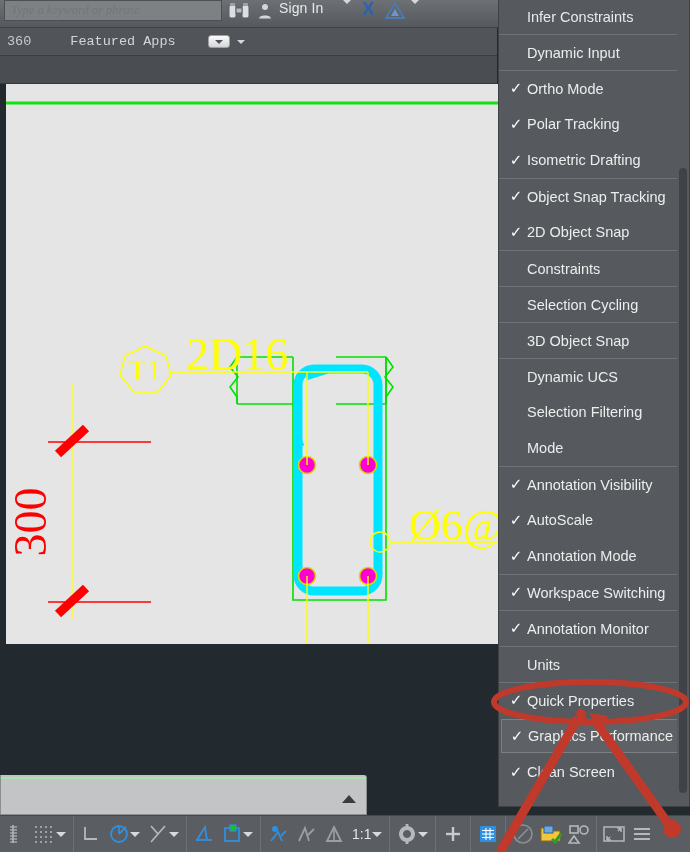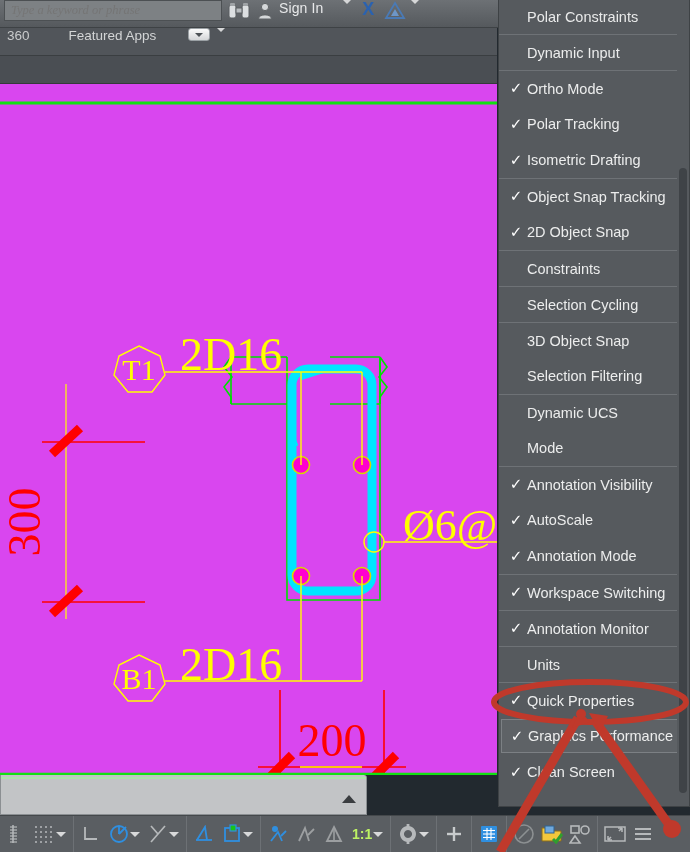--- a/index.html
+++ b/index.html
@@ -70,21 +70,21 @@
   }
   #btn-close-glyph{
     font-family:"Liberation Sans",sans-serif; font-weight:bold; font-size:21px;
     color:#3c4043; line-height:1;
   }
 
   
   #row360{
     position:absolute; left:0; top:28px; width:497px; height:28px;
     background:#51555a; border-bottom:1px solid #3a3e41;
-    display:flex; align-items:flex-start;
+    display:flex; align-items:center;font-family:Liberation Mono, monospace;
   }
   #lbl-360{ margin-left:7px; font-size:13.5px; color:#c9cbcc; }
   #lbl-featured{ margin-left:26px; font-size:13.5px; color:#d3d5d6;padding-left:13px; }
   #featured-chip{
     margin-left:32px; width:22px;height:13px;border-radius:3px;
     background:linear-gradient(#fbfbfb,#d4d6d8); border:1px solid #9aa0a4;
     display:flex;align-items:center;justify-content:center;
   }
   #featured-chip i{
     width:0;height:0;border-left:4px solid transparent;border-right:4px solid transparent;
@@ -92,22 +92,22 @@
   }
   #featured-caret{ margin-left:7px; }
 
   #ribbon-strip{
     position:absolute; left:0; top:56px; width:497px; height:28px;
     background:#4a4e53; border-bottom:1px solid #36393c;
   }
 
   
   #canvas{
-    position:absolute; left:0; top:84px; width:497px; height:691px;
-    background:#d946ef; overflow:hidden;
+    position:absolute; left:6px; top:84px; width:497px; height:560px;
+    background:#e5e5e5; overflow:hidden;
   }
   #canvas svg{ display:block; }
 
   
   #cmdbar{
     position:absolute; left:0; top:775px; width:367px; height:40px;
     background:#c2c4c6; border:1px solid #8b8f92; border-top:none;
     border-top-right-radius:3px;
   }
   #cmdbar-topline{
@@ -131,23 +131,22 @@
   }
   .sb-cell{
     width:28px; height:33px; display:flex; align-items:center; justify-content:center;
     position:relative;
   }
   .sb-caret{
     width:0;height:0;border-left:5px solid transparent;border-right:5px solid transparent;
     border-top:5px solid #d8d9da; margin-left:-3px; margin-right:4px;
   }
   #sb-scale{
-    font-family:"Liberation Sans",sans-serif; font-size:14px; color:#bef264;
+    font-family:"Liberation Sans",sans-serif; font-size:14px; color:#e5e5e5;
     padding:0 4px;
-    font-weight:bold;
   }
 
   
   #sbmenu{
     position:absolute; left:498px; top:0px; width:192px; height:807px;
     background:#565a5e; border:1px solid #3e4245; border-top:none;
     overflow:hidden; z-index:20;
   }
   .mi{
     position:relative; height:36px; display:flex; align-items:center;
@@ -529,21 +528,21 @@
           <line x1="3" y1="15" x2="19" y2="15"></line>
         </g>
       </svg>
     </div>
   </div>
 </div>
 
 <div id="sbmenu">
   <div class="mi" id="mi-first">
     <span class="chk"></span>
-    <span class="mlbl">Polar Constraints</span>
+    <span class="mlbl">Infer Constraints</span>
   </div>
   <div class="mi sep-top">
     <span class="chk"></span>
     <span class="mlbl">Dynamic Input</span>
   </div>
   <div class="mi sep-top">
     <span class="chk">✓</span>
     <span class="mlbl">Ortho Mode</span>
   </div>
   <div class="mi">
@@ -567,27 +566,27 @@
     <span class="mlbl">Constraints</span>
   </div>
   <div class="mi sep-top">
     <span class="chk"></span>
     <span class="mlbl">Selection Cycling</span>
   </div>
   <div class="mi sep-top">
     <span class="chk"></span>
     <span class="mlbl">3D Object Snap</span>
   </div>
+  <div class="mi sep-top">
+    <span class="chk"></span>
+    <span class="mlbl">Dynamic UCS</span>
+  </div>
   <div class="mi">
     <span class="chk"></span>
     <span class="mlbl">Selection Filtering</span>
-  </div>
-  <div class="mi sep-top">
-    <span class="chk"></span>
-    <span class="mlbl">Dynamic UCS</span>
   </div>
   <div class="mi">
     <span class="chk"></span>
     <span class="mlbl">Mode</span>
   </div>
   <div class="mi sep-top">
     <span class="chk">✓</span>
     <span class="mlbl">Annotation Visibility</span>
   </div>
   <div class="mi">

